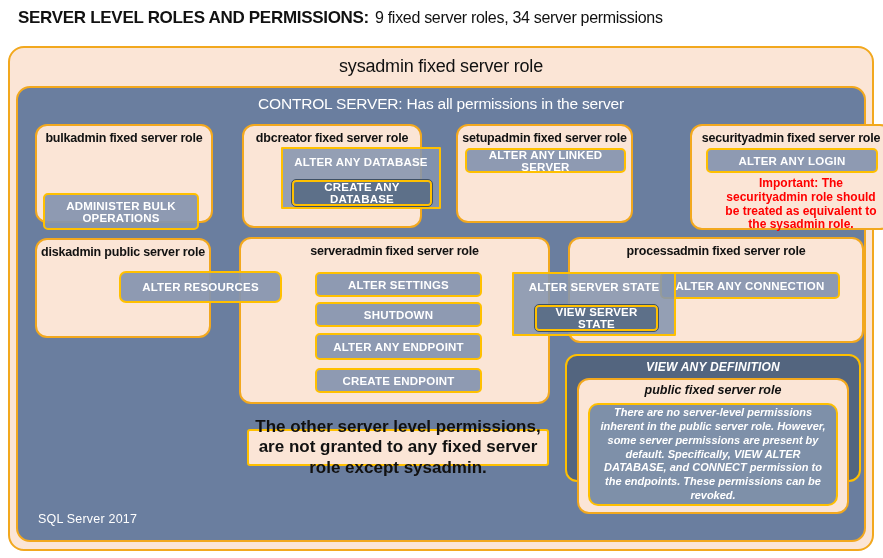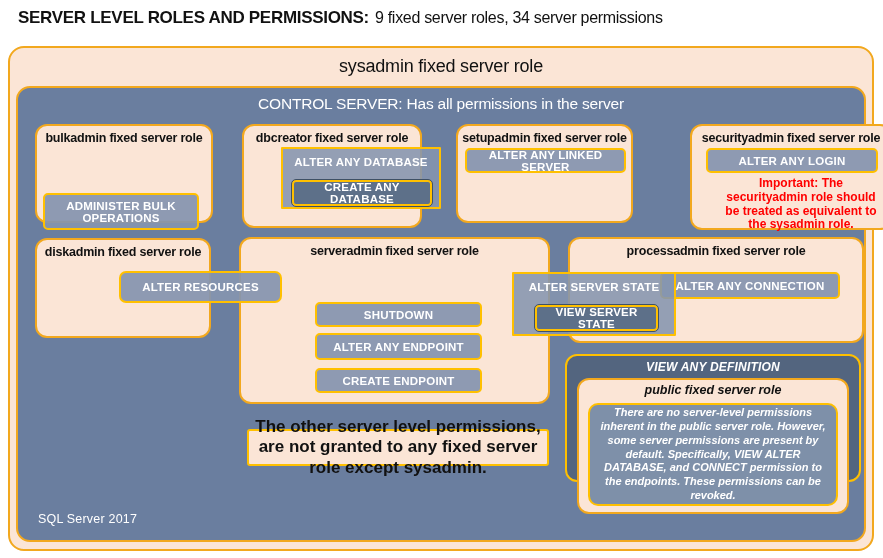--- a/index.html
+++ b/index.html
@@ -106,25 +106,26 @@
         <div class="perm-box" style="left:7px; top:22px; width:161px; height:25px;">ALTER ANY LINKED SERVER</div>
       </div>
 
       <div class="role-box" style="left:672px; top:36px; width:202px; height:106px;">
         <div class="role-title">securityadmin fixed server role</div>
         <div class="perm-box" style="left:14px; top:22px; width:172px; height:25px;">ALTER ANY LOGIN</div>
         <div class="warning-text" style="margin-top:32px;">Important: The securityadmin role should be treated as equivalent to the sysadmin role.</div>
       </div>
 
       <div class="role-box" style="left:17px; top:150px; width:176px; height:100px;">
-        <div class="role-title">diskadmin fixed server role</div>
+        <div class="role-title">diskadmin public server role</div>
       </div>
 
       <div class="role-box" style="left:221px; top:149px; width:311px; height:167px;">
         <div class="role-title">serveradmin fixed server role</div>
+        <div class="perm-box" style="left:74px; top:33px; width:167px; height:25px;">ALTER SETTINGS</div>
         <div class="perm-box" style="left:74px; top:63px; width:167px; height:25px;">SHUTDOWN</div>
         <div class="perm-box" style="left:74px; top:94px; width:167px; height:27px;">ALTER ANY ENDPOINT</div>
         <div class="perm-box" style="left:74px; top:129px; width:167px; height:25px;">CREATE ENDPOINT</div>
       </div>
 
       <div class="role-box" style="left:550px; top:149px; width:296px; height:106px;">
         <div class="role-title">processadmin fixed server role</div>
         <div class="perm-box" style="left:90px; top:33px; width:180px; height:27px;">ALTER ANY CONNECTION</div>
       </div>
 

